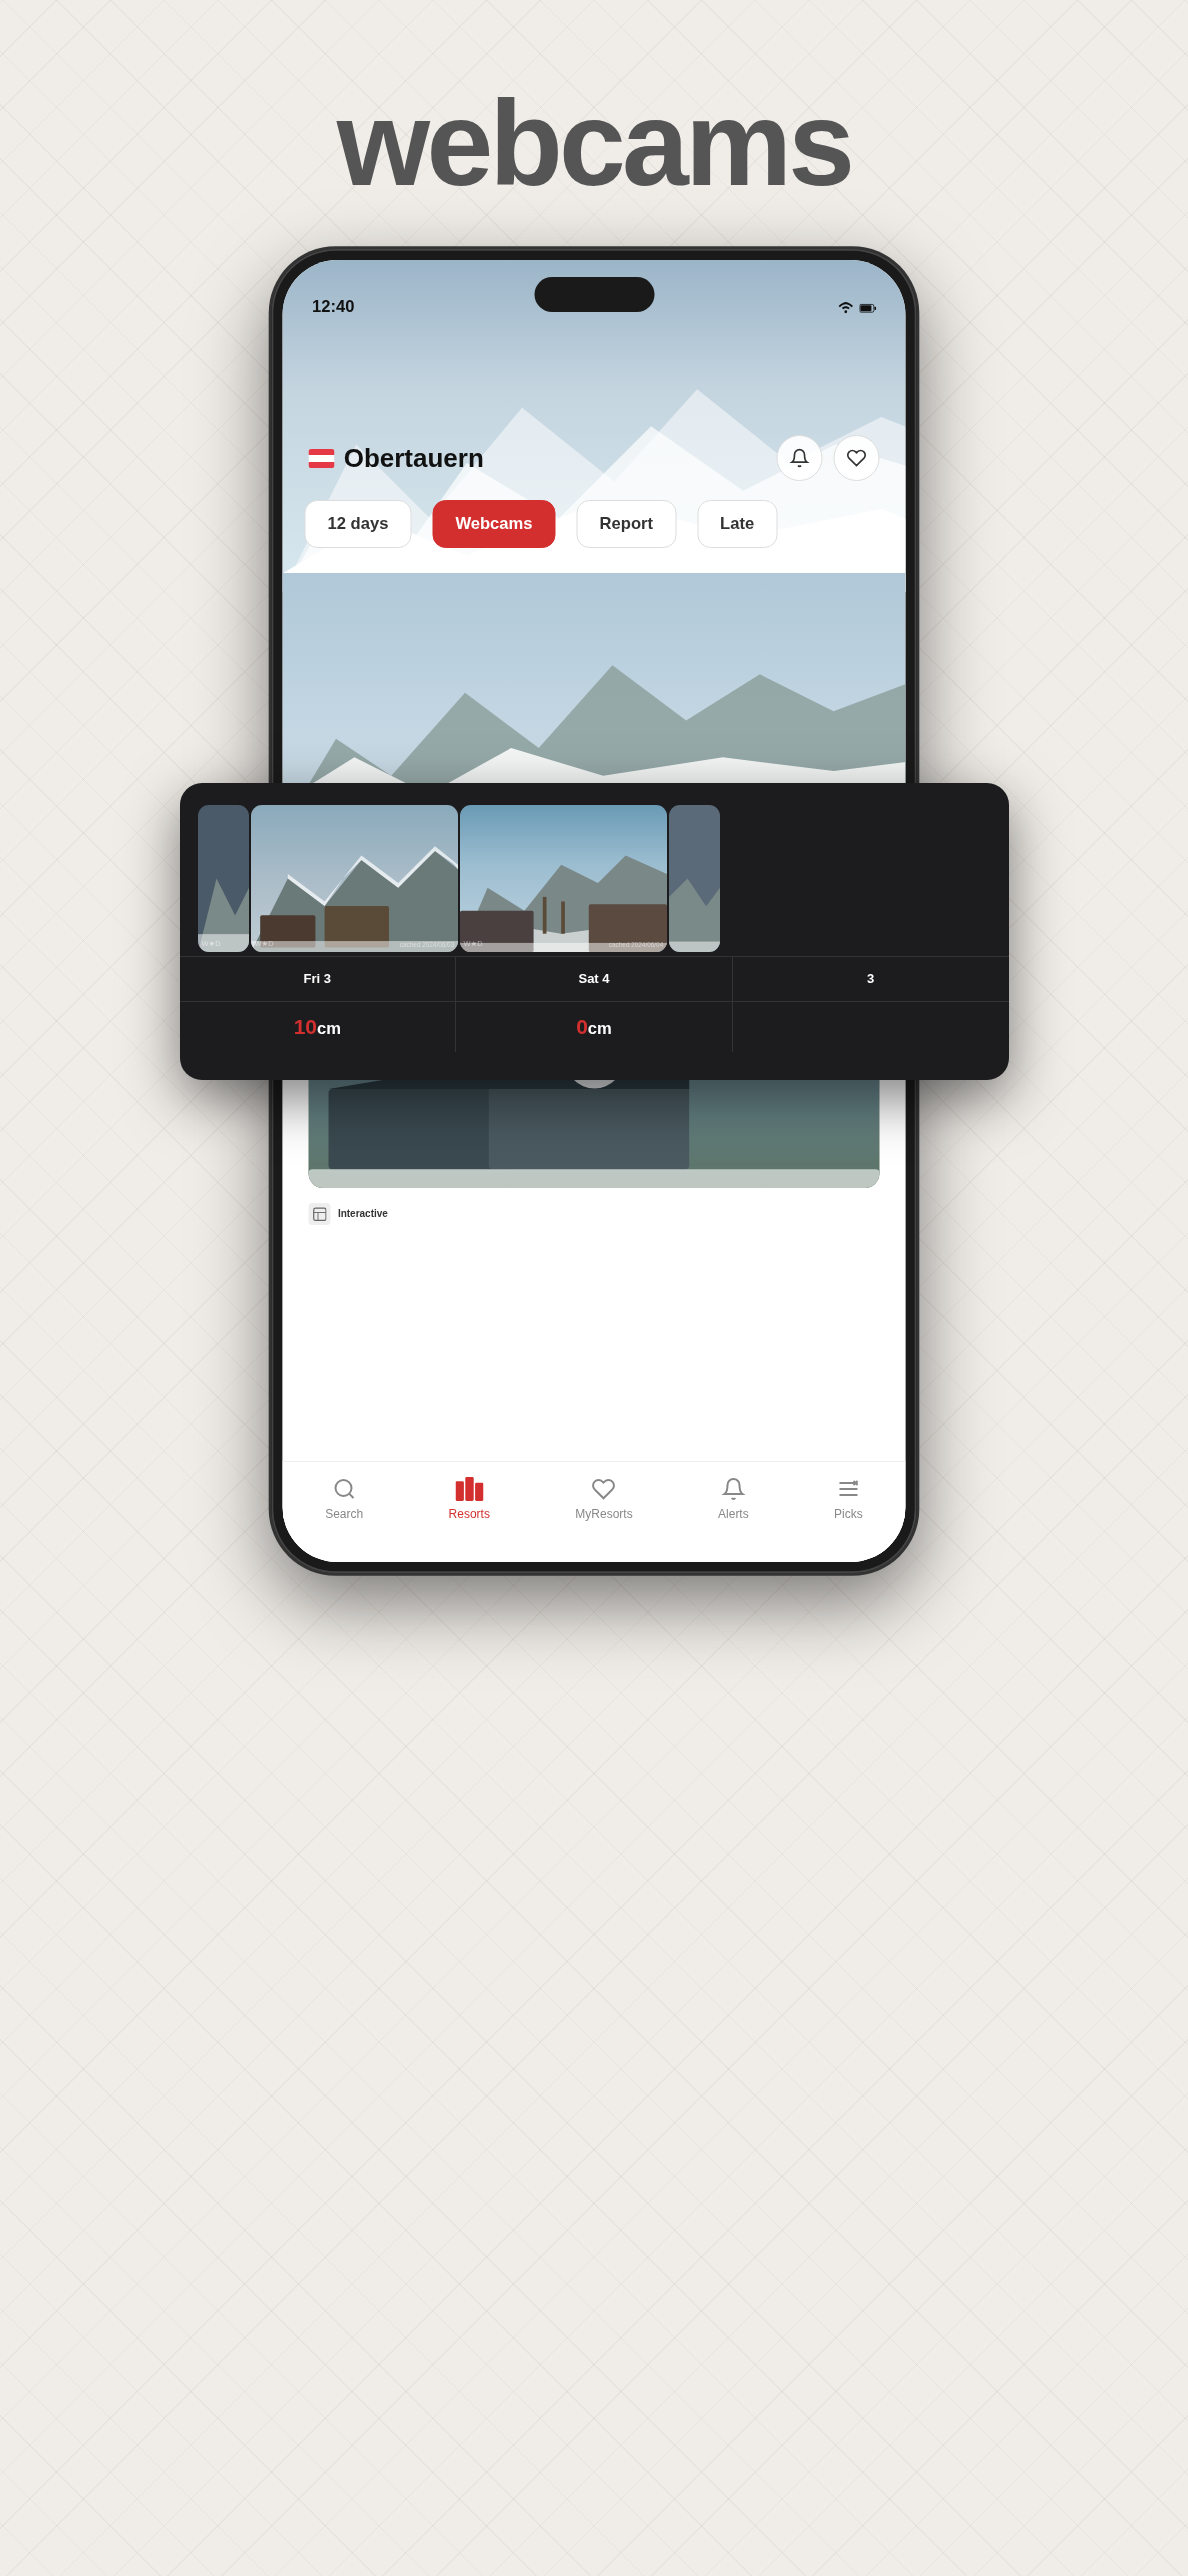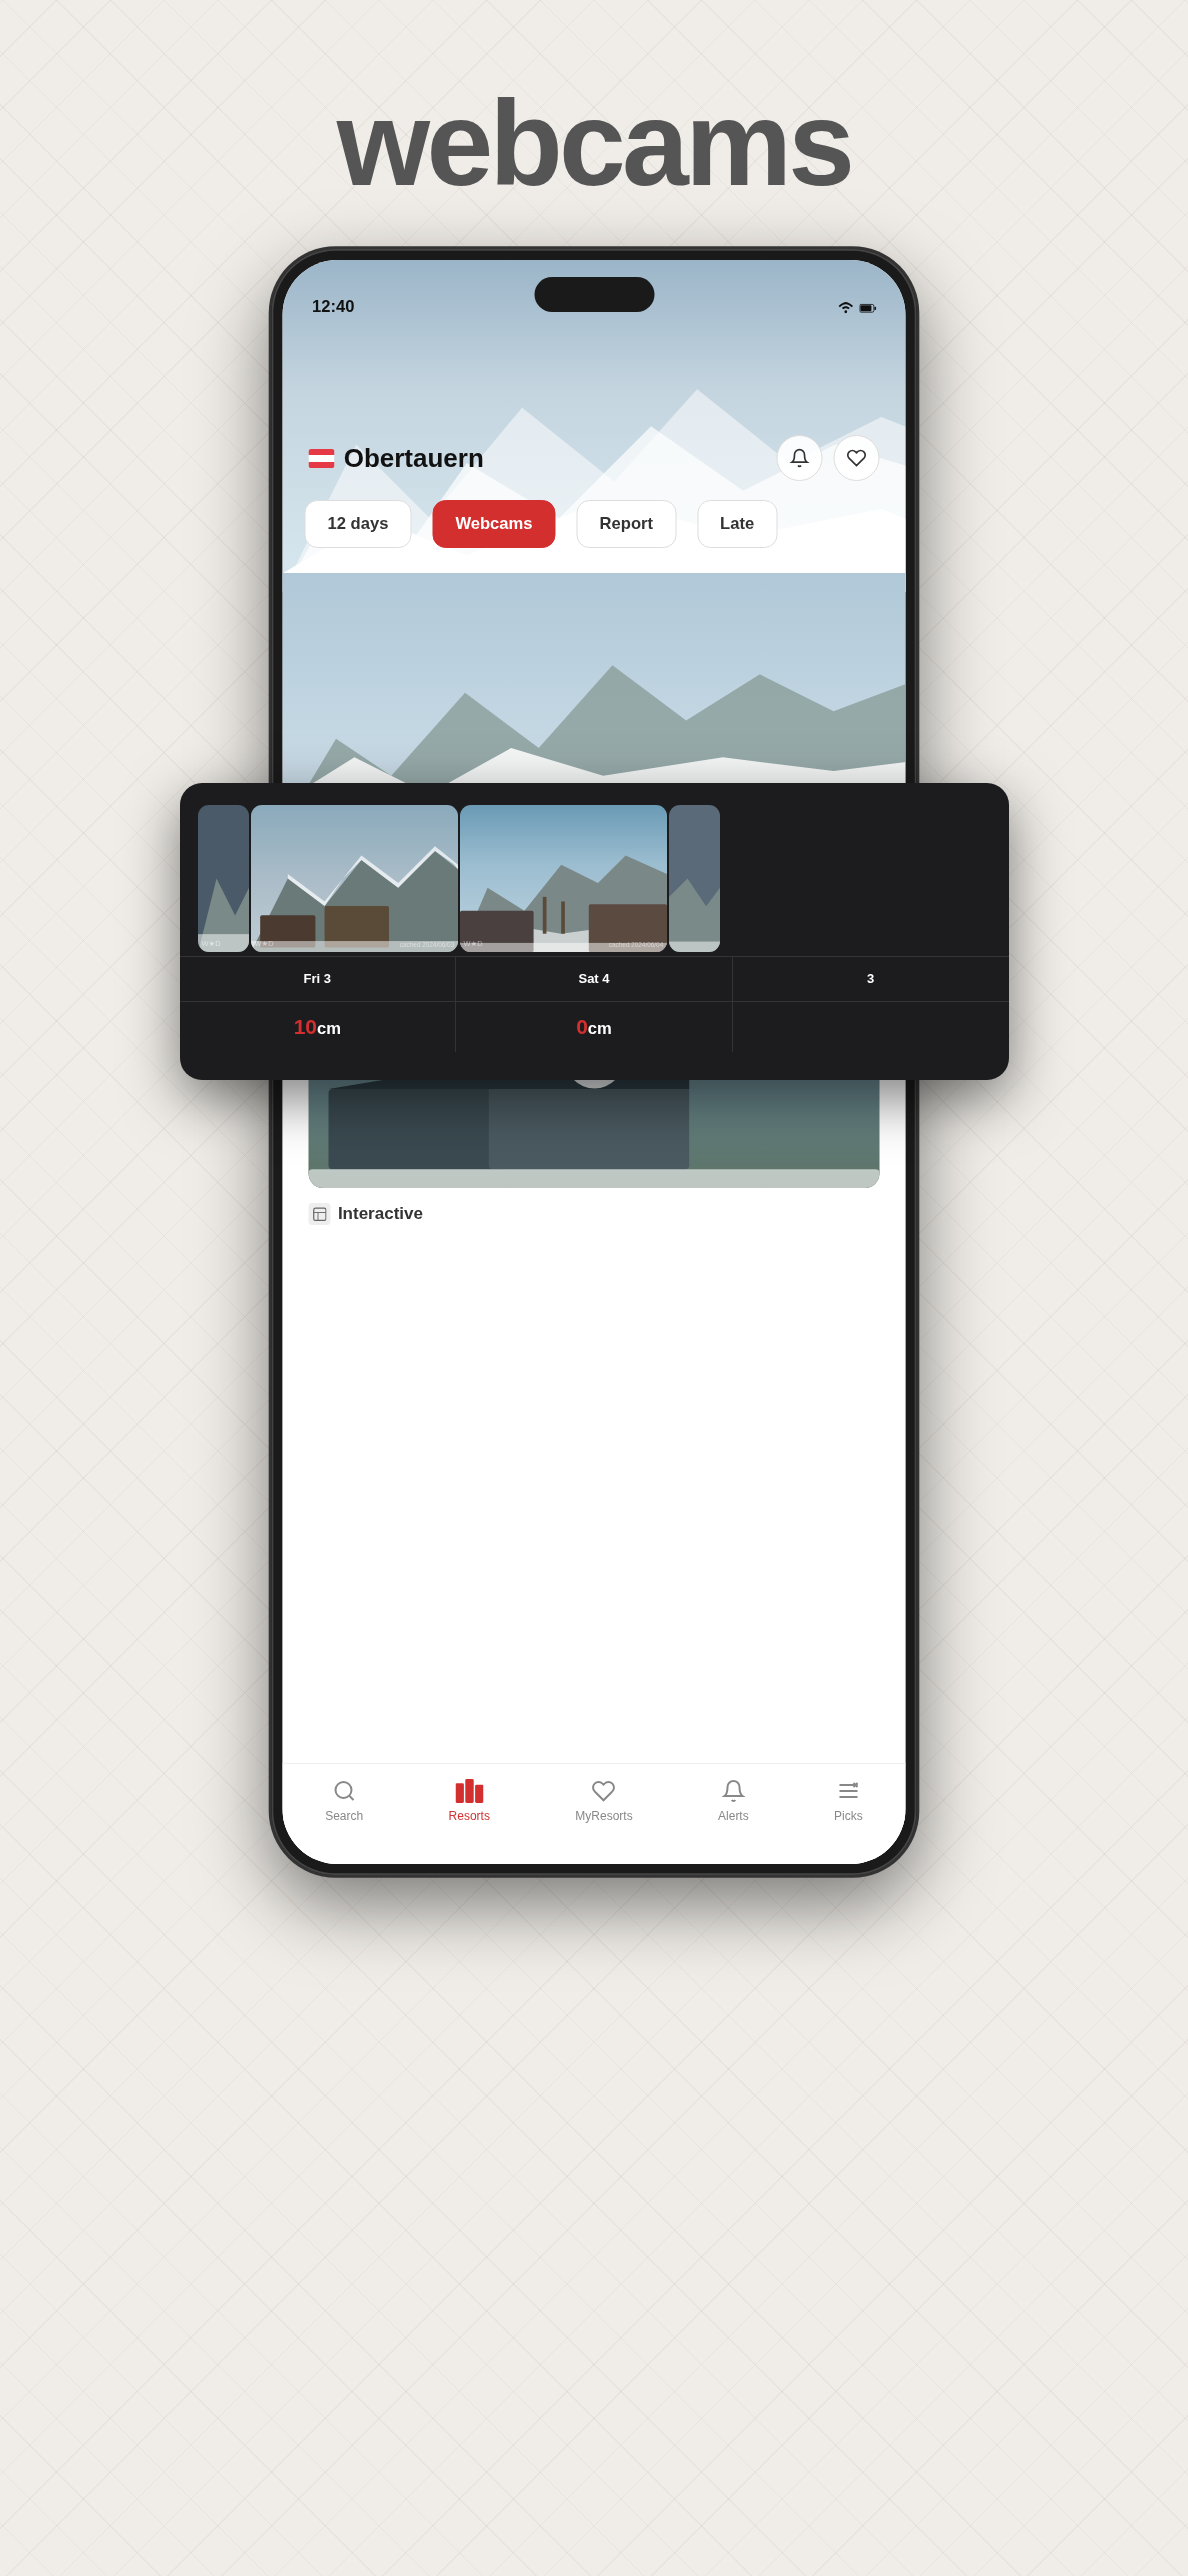--- a/index.html
+++ b/index.html
@@ -57,21 +57,21 @@
       width: 719px;
       height: 1474px;
     }
 
     
     .phone-frame {
       position: absolute;
       top: 0; left: 50%;
       transform: translateX(-50%);
       width: 645px;
-      height: 1626px;
+      height: 1324px;
       background: #1a1a1a;
       border-radius: 64px;
       box-shadow:
         0 0 0 2.8px #333,
         0 28px 74px rgba(0,0,0,0.5),
         inset 0 0 0 1.8px #444;
       overflow: hidden;
       z-index: 3;
     }
 
@@ -315,21 +315,21 @@
       height: 22px;
       background: #eee;
       border-radius: 3.7px;
       display: flex;
       align-items: center;
       justify-content: center;
       font-size: 11px;
     }
 
     .provider-label {
-      font-size: 17px;
+      font-size: 10px;
       font-weight: 600;
       color: #333;
     }
 
     .provider-sub {
       font-size: 14px;
       color: #666;
       padding: 0 26px 14.7px;
     }
 

